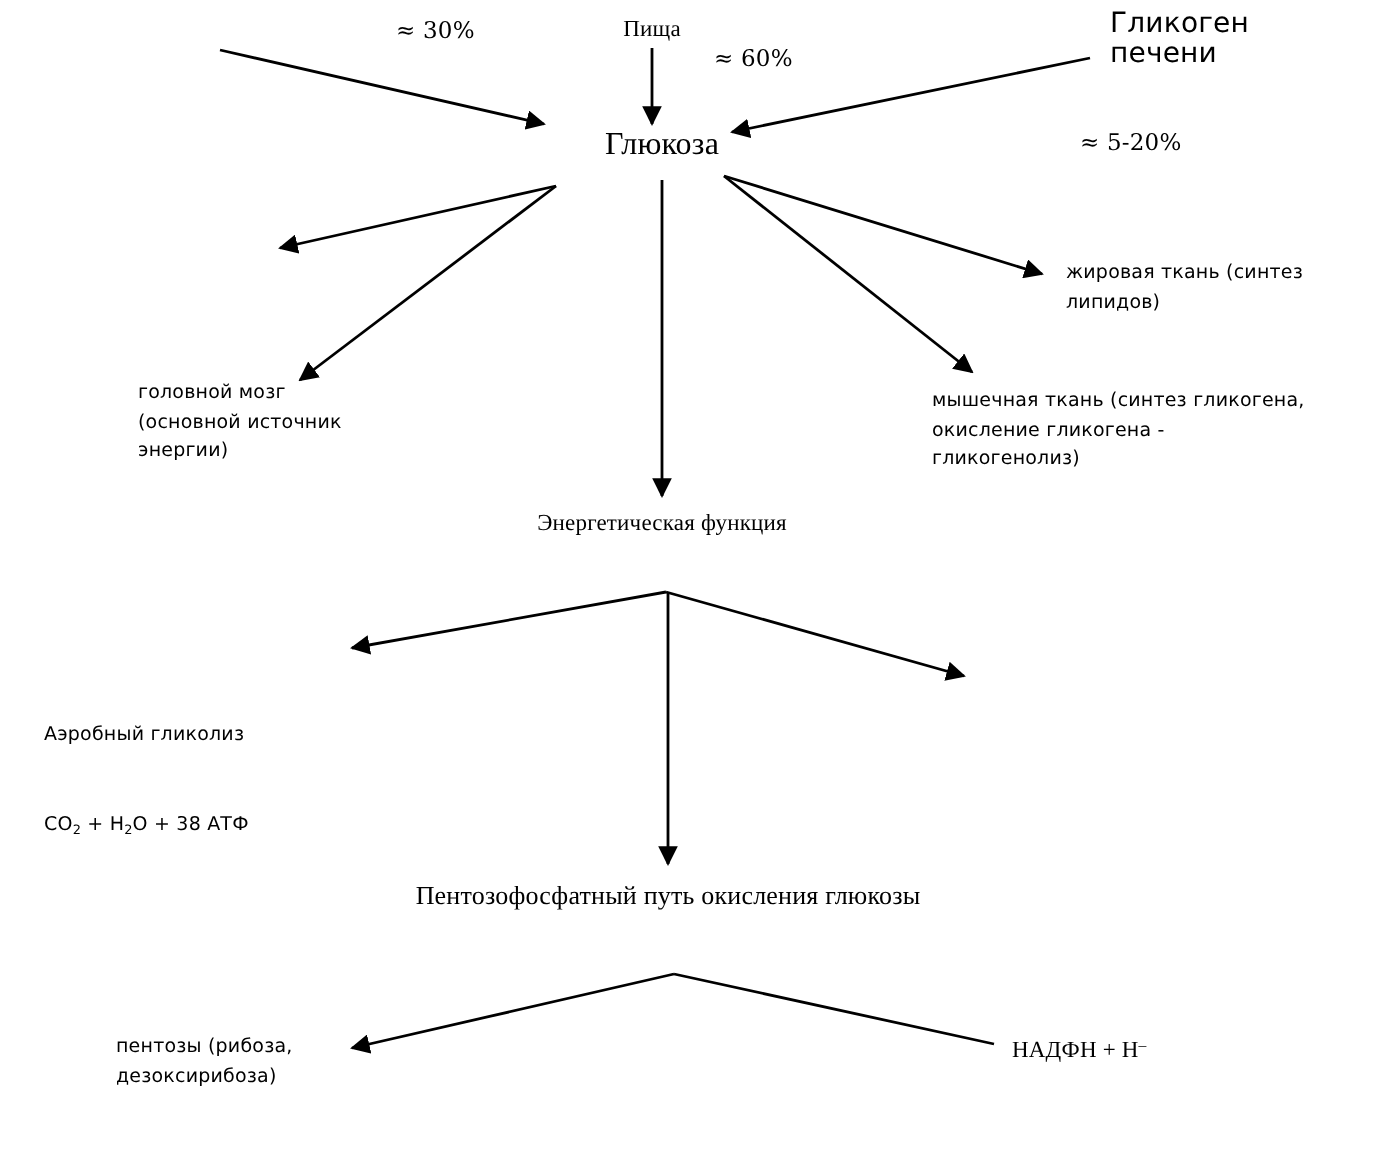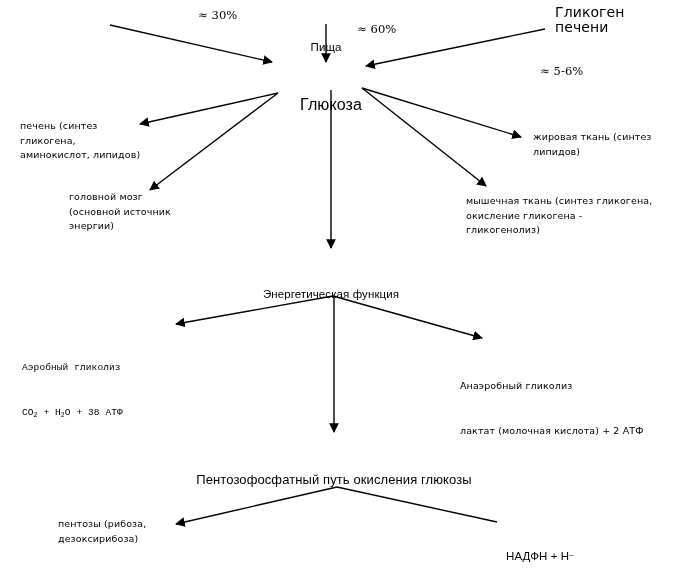--- a/index.html
+++ b/index.html
@@ -27,22 +27,21 @@
   }
   .node {
     position: absolute;
     font-size: 10.5px;
     line-height: 14px;
     color: #000000;
     white-space: pre;
     letter-spacing: 0.1px;
   }
   .node-serif {
-    font-family: Liberation Sans, sans-serif;
-    margin-top: 32px;
+    font-family: Liberation Serif, serif;
   }
   .node-sans {
     font-family: "DejaVu Sans", "Liberation Sans", sans-serif;
     font-size: 9.5px;
     line-height: 14.5px;
   }
   .pct {
     font-family: "DejaVu Serif", "Liberation Serif", serif;
     font-size: 11.5px;
   }
@@ -96,50 +95,43 @@
 
   <div class="node pct" style="left:198px; top:8px;">≈ 30%</div>
 
   <div class="node node-serif" style="left:326px; top:8px; font-size:11.5px; transform:translateX(-50%);">Пища</div>
 
   <div class="node pct" style="left:357px; top:22px;">≈ 60%</div>
 
   <div class="node node-sans" style="left:555px; top:5px; font-size:14px; line-height:15px;">Гликоген
 печени</div>
 
-  <div class="node pct" style="left:540px; top:64px;">≈ 5-6%</div>
+  <div class="node pct" style="left:540px; top:64px;">≈ 5-20%</div>
 
   <div class="node node-serif" style="left:331px; top:66px; font-size:16px; transform:translateX(-50%);">Глюкоза</div>
 
-  <div class="node node-sans" style="left:20px; top:119px;">печень (синтез
-гликогена,
-аминокислот, липидов)</div>
 
   <div class="node node-sans" style="left:533px; top:130px;">жировая ткань (синтез
 липидов)</div>
 
   <div class="node node-sans" style="left:69px; top:190px;">головной мозг
 (основной источник
 энергии)</div>
 
   <div class="node node-serif" style="left:331px; top:255px; font-size:11.5px; transform:translateX(-50%);">Энергетическая функция</div>
 
   <div class="node node-sans" style="left:466px; top:194px;">мышечная ткань (синтез гликогена,
 окисление гликогена -
 гликогенолиз)</div>
 
-  <div class="node node-sans" style="left:22px; top:330px; line-height:15px;font-family:Liberation Mono, monospace;">
+  <div class="node node-sans" style="left:22px; top:330px; line-height:15px;">
     <div>Аэробный гликолиз</div>
     <div><span>CO</span><sub>2</sub><span> + H</span><sub>2</sub><span>O + 38 АТФ</span></div>
   </div>
 
-  <div class="node node-sans" style="left:460px; top:348px; line-height:15px;">
-    <div>Анаэробный гликолиз</div>
-    <div>лактат (молочная кислота) + 2 АТФ</div>
-  </div>
 
   <div class="node node-serif" style="left:334px; top:441px; font-size:13px; transform:translateX(-50%);">Пентозофосфатный путь окисления глюкозы</div>
 
   <div class="node node-sans" style="left:58px; top:517px;">пентозы (рибоза,
 дезоксирибоза)</div>
 
   <div class="node node-serif" style="left:506px; top:516px; font-size:11.5px;"><span>НАДФН + Н</span><sup>‒</sup></div>
 
 </div>
 

